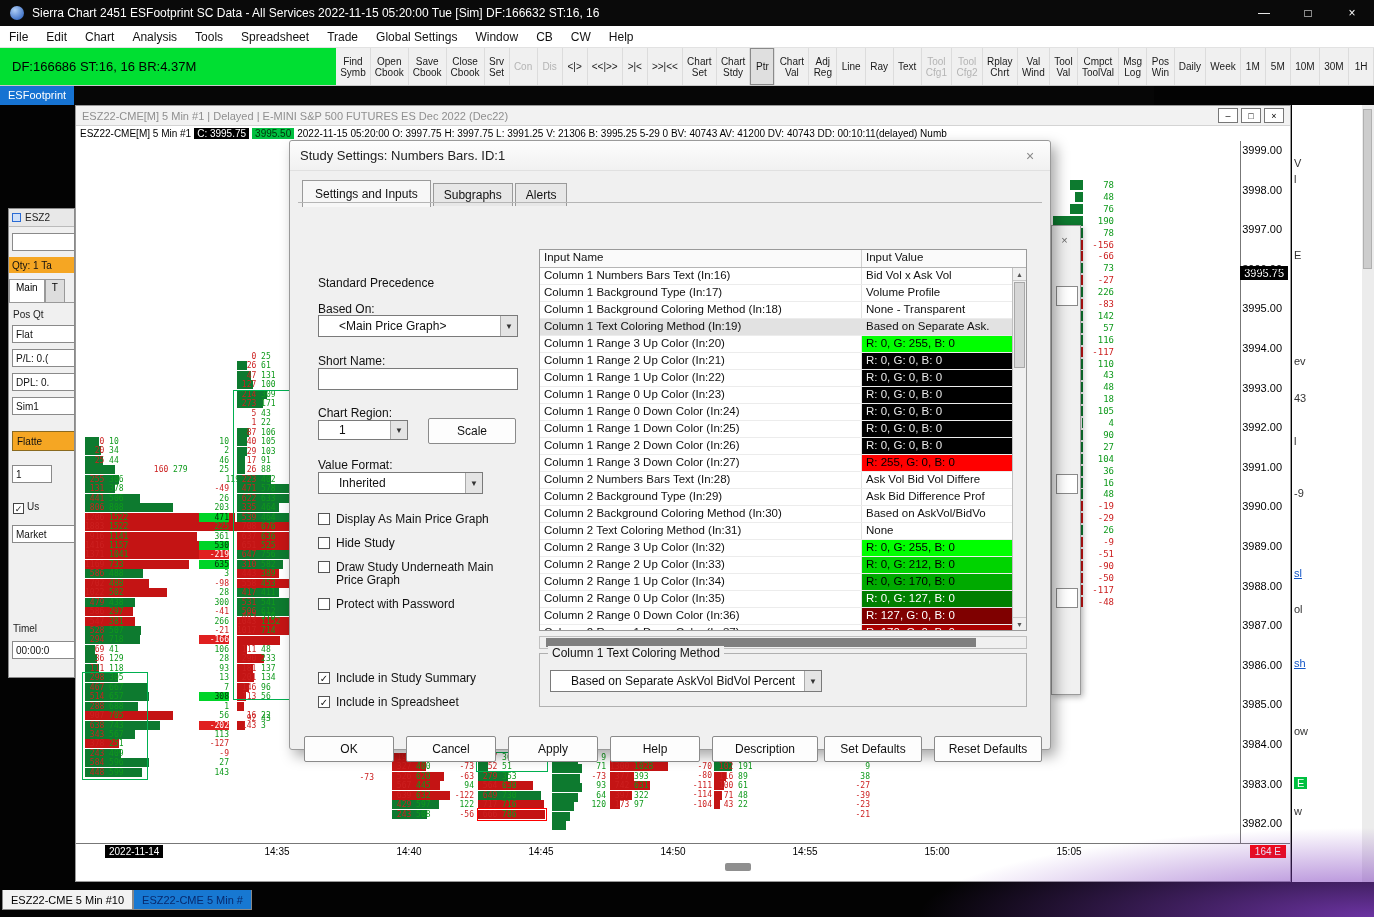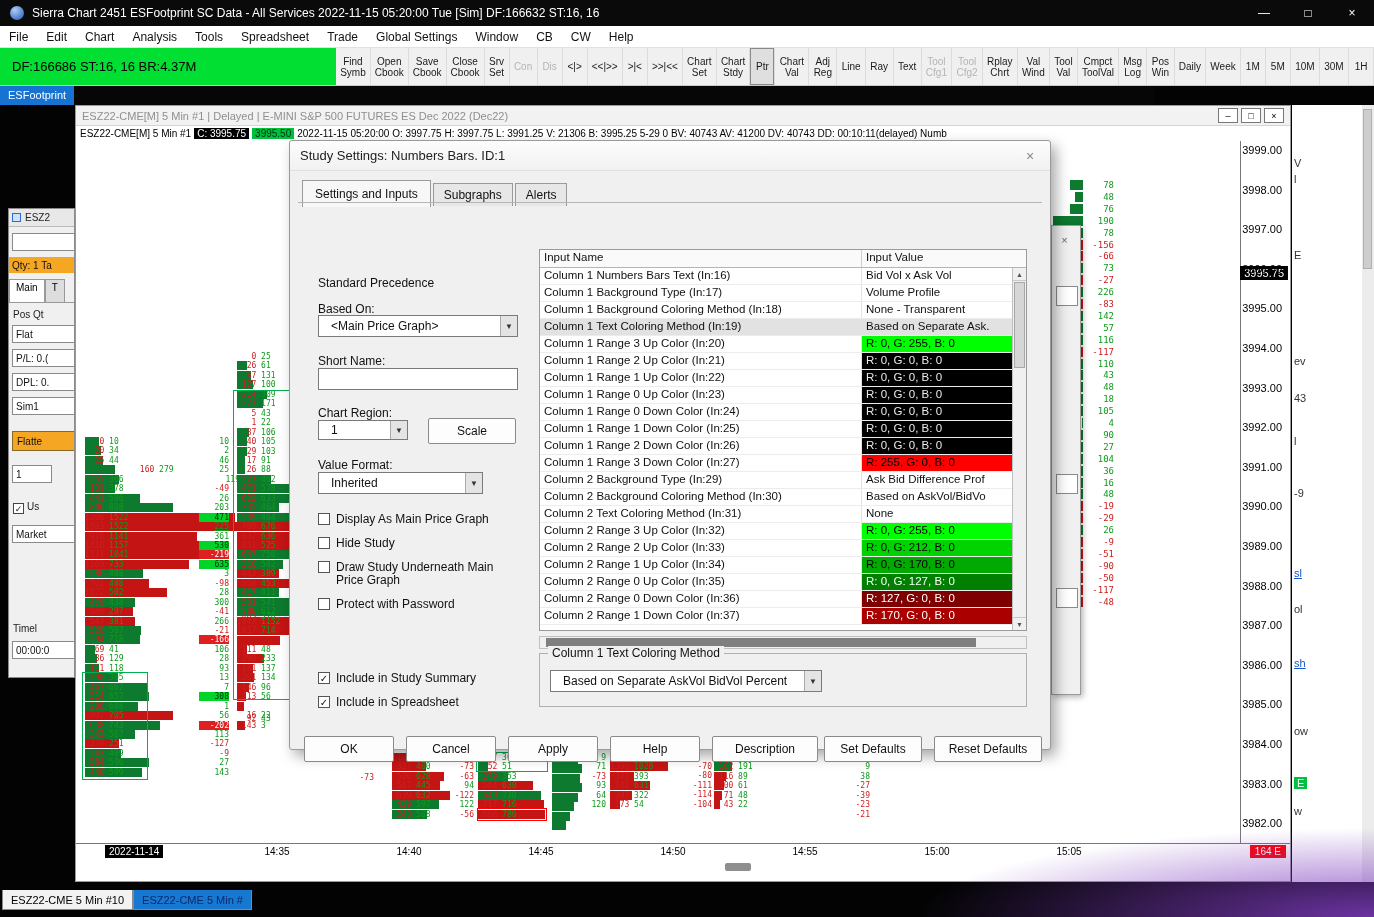--- a/index.html
+++ b/index.html
@@ -73,21 +73,21 @@
 
 .dialog{position:absolute;left:289px;top:140px;width:762px;height:610px;background:#f0f0f0;border:1px solid #9a9a9a;border-radius:3px;box-shadow:5px 6px 14px rgba(0,0,0,.35);z-index:30;font-size:12px;color:#111}
 .dlg-title{height:30px;display:flex;align-items:center;padding:0 10px;font-size:13px;color:#222;background:linear-gradient(#fdfdfd,#f1f1f1);border-bottom:1px solid #e0e0e0;border-radius:3px 3px 0 0}
 .dlg-close{margin-left:auto;color:#888;font-size:14px;width:20px;text-align:center}
 .dlg-body{position:absolute;left:0;top:30px;right:0;bottom:0}
 .dlg-tabs{position:absolute;left:12px;top:8px;display:flex;align-items:flex-end}
 .dlg-tab{border:1px solid #9a9a9a;border-bottom:none;background:#e7e7e7;padding:4px 10px;margin-right:2px;font-size:12px}
 .dlg-tab.active{background:#f7f7f7;padding:6px 12px;position:relative;top:1px}
 .dlg-sep{position:absolute;left:8px;right:8px;top:31px;border-top:1px solid #b5b5b5}
 .dlg-label{position:absolute;left:28px;color:#111}
-.select{position:absolute;height:22px;background:#fff;border:1px solid #7a7a7a;display:flex;align-items:center;padding-left:12px;font-size:12px}
+.select{position:absolute;height:22px;background:#fff;border:1px solid #7a7a7a;display:flex;align-items:center;padding-left:20px;font-size:12px}
 .sel-arrow{margin-left:auto;width:17px;align-self:stretch;display:flex;align-items:center;justify-content:center;background:#e4e4e4;border-left:1px solid #aaa;font-size:8px;color:#333}
 .tinput{position:absolute;height:22px;background:#fff;border:1px solid #7a7a7a}
 .btn{position:absolute;height:26px;background:#fdfdfd;border:1px solid #8a8a8a;border-radius:2px;display:flex;align-items:center;justify-content:center;font-size:12px;color:#111}
 .chk-row{position:absolute;left:28px;display:flex;width:190px;line-height:13px}
 .cb{flex:none;width:12px;height:12px;border:1px solid #555;background:#fff;font-size:10px;line-height:11px;text-align:center;margin-right:6px;color:#111}
 .cb-label{font-size:12px}
 
 .dlg-table{position:absolute;left:249px;top:78px;width:488px;height:382px;background:#fff;border:1px solid #9a9a9a;overflow:hidden}
 .tbl-head{height:18px;display:flex;border-bottom:1px solid #b5b5b5;background:#fafafa;font-size:11.5px}
 .th-name{width:322px;padding:1px 4px;border-right:1px solid #cfcfcf}
@@ -317,21 +317,21 @@
   </div>
   <div class="cw-body">
     <div class="chart-plot">
         <div class="fp-bar bar-g" style="left: 9px; top: 296px; width: 14px;"></div>
         <div class="fp-pair" style="left: 9px; top: 296px;"><span class="bid">   0</span><span class="ask"> 10</span></div>
         <div class="fp-bar bar-g" style="left: 9px; top: 305.45px; width: 16px;"></div>
         <div class="fp-pair" style="left: 9px; top: 305.45px;"><span class="bid">  20</span><span class="ask"> 34</span></div>
         <div class="fp-bar bar-g" style="left: 9px; top: 314.9px; width: 18px;"></div>
         <div class="fp-pair" style="left: 9px; top: 314.9px;"><span class="bid">  25</span><span class="ask"> 44</span></div>
         <div class="fp-bar bar-g" style="left: 9px; top: 324.35px; width: 30px;"></div>
-        <div class="fp-pair" style="left: 12px; top: 324.35px; padding-left: 47px;"><span class="bid"> 160</span><span class="ask"> 279</span></div>
+        <div class="fp-pair" style="left: 26px; top: 324.35px; padding-left: 47px;"><span class="bid"> 160</span><span class="ask"> 279</span></div>
         <div class="fp-bar bar-g" style="left: 9px; top: 333.8px; width: 34px;"></div>
         <div class="fp-pair" style="left: 9px; top: 333.8px;"><span class="bid"> 255</span><span class="ask"> 306</span></div>
         <div class="fp-bar bar-g" style="left: 9px; top: 343.25px; width: 30px;"></div>
         <div class="fp-pair" style="left: 9px; top: 343.25px;"><span class="bid"> 131</span><span class="ask"> 378</span></div>
         <div class="fp-bar bar-g" style="left: 9px; top: 352.7px; width: 55px;"></div>
         <div class="fp-pair" style="left: 9px; top: 352.7px;"><span class="bid"> 441</span><span class="ask"> 506</span></div>
         <div class="fp-bar bar-g" style="left: 9px; top: 362.15px; width: 88px;"></div>
         <div class="fp-pair" style="left: 9px; top: 362.15px;"><span class="bid"> 806</span><span class="ask"> 808</span></div>
         <div class="fp-bar bar-r" style="left: 9px; top: 371.6px; width: 150px;"></div>
         <div class="fp-pair" style="left: 9px; top: 371.6px;"><span class="bid">1206</span><span class="ask"> 1522</span></div>
@@ -628,21 +628,21 @@
         <div class="fp-pair" style="left: 534px; top: 612px;"><span class="bid"> 746</span><span class="ask"> 916</span></div>
         <div class="fp-bar bar-r" style="left: 534px; top: 621.45px; width: 58px;"></div>
         <div class="fp-pair" style="left: 534px; top: 621.45px;"><span class="bid">1300</span><span class="ask"> 1028</span></div>
         <div class="fp-bar bar-r" style="left: 534px; top: 630.9px; width: 24px;"></div>
         <div class="fp-pair" style="left: 534px; top: 630.9px;"><span class="bid"> 377</span><span class="ask"> 393</span></div>
         <div class="fp-bar bar-r" style="left: 534px; top: 640.35px; width: 40px;"></div>
         <div class="fp-pair" style="left: 534px; top: 640.35px;"><span class="bid"> 742</span><span class="ask"> 631</span></div>
         <div class="fp-bar bar-r" style="left: 534px; top: 649.8px; width: 22px;"></div>
         <div class="fp-pair" style="left: 534px; top: 649.8px;"><span class="bid"> 397</span><span class="ask"> 322</span></div>
         <div class="fp-bar bar-r" style="left: 534px; top: 659.25px; width: 10px;"></div>
-        <div class="fp-pair" style="left: 534px; top: 659.25px;"><span class="bid"> 173</span><span class="ask"> 54</span></div>
+        <div class="fp-pair" style="left: 534px; top: 659.25px;"><span class="bid"> 173</span><span class="ask"> 97</span></div>
         <div class="fp-delta neg" style="left: 612px; top: 621px; width: 24px;">-70</div>
         <div class="fp-delta neg" style="left: 612px; top: 630.45px; width: 24px;">-80</div>
         <div class="fp-delta neg" style="left: 612px; top: 639.9px; width: 24px;">-111</div>
         <div class="fp-delta neg" style="left: 612px; top: 649.35px; width: 24px;">-114</div>
         <div class="fp-delta neg" style="left: 612px; top: 658.8px; width: 24px;">-104</div>
         <div class="fp-bar bar-r" style="left: 638px; top: 612px; width: 24px;"></div>
         <div class="fp-pair" style="left: 638px; top: 612px;"><span class="bid"> 246</span><span class="ask"> 161</span></div>
         <div class="fp-bar bar-g" style="left: 638px; top: 621.45px; width: 18px;"></div>
         <div class="fp-pair" style="left: 638px; top: 621.45px;"><span class="bid"> 102</span><span class="ask"> 191</span></div>
         <div class="fp-bar bar-r" style="left: 638px; top: 630.9px; width: 12px;"></div>
@@ -791,20 +791,24 @@
           </div>
           <div class="tbl-row">
             <div class="cell-name">Column 1 Range 2 Down Color   (In:26)</div>
             <div class="cell-value" style="background: rgb(0, 0, 0); color: rgb(232, 232, 232);">R: 0, G: 0, B: 0</div>
           </div>
           <div class="tbl-row">
             <div class="cell-name">Column 1 Range 3 Down Color   (In:27)</div>
             <div class="cell-value" style="background: rgb(255, 0, 0); color: rgb(0, 0, 0);">R: 255, G: 0, B: 0</div>
           </div>
           <div class="tbl-row">
+            <div class="cell-name">Column 2 Numbers Bars Text   (In:28)</div>
+            <div class="cell-value">Ask Vol Bid Vol Differe</div>
+          </div>
+          <div class="tbl-row">
             <div class="cell-name">Column 2 Background Type   (In:29)</div>
             <div class="cell-value">Ask Bid Difference Prof</div>
           </div>
           <div class="tbl-row">
             <div class="cell-name">Column 2 Background Coloring Method   (In:30)</div>
             <div class="cell-value">Based on AskVol/BidVo</div>
           </div>
           <div class="tbl-row">
             <div class="cell-name">Column 2 Text Coloring Method   (In:31)</div>
             <div class="cell-value">None</div>

